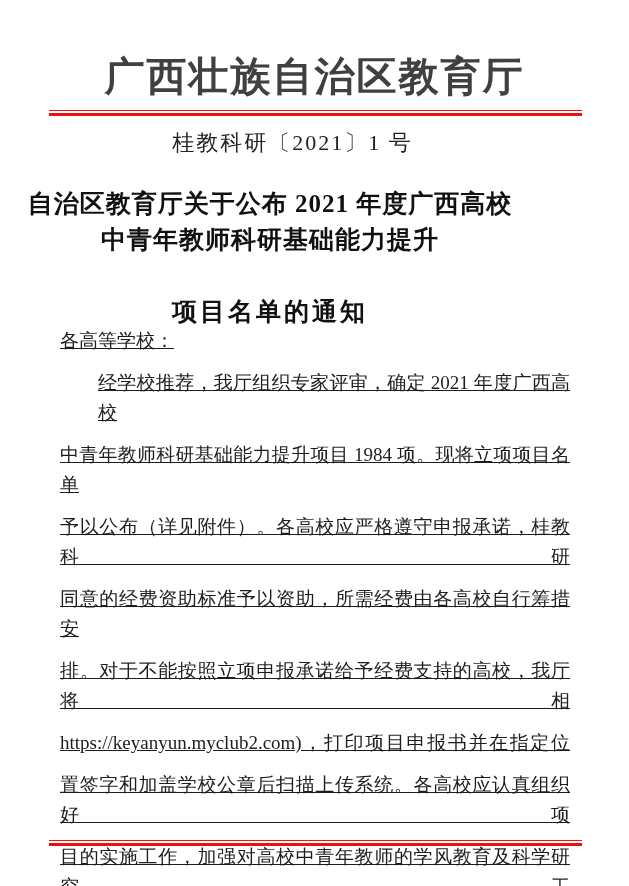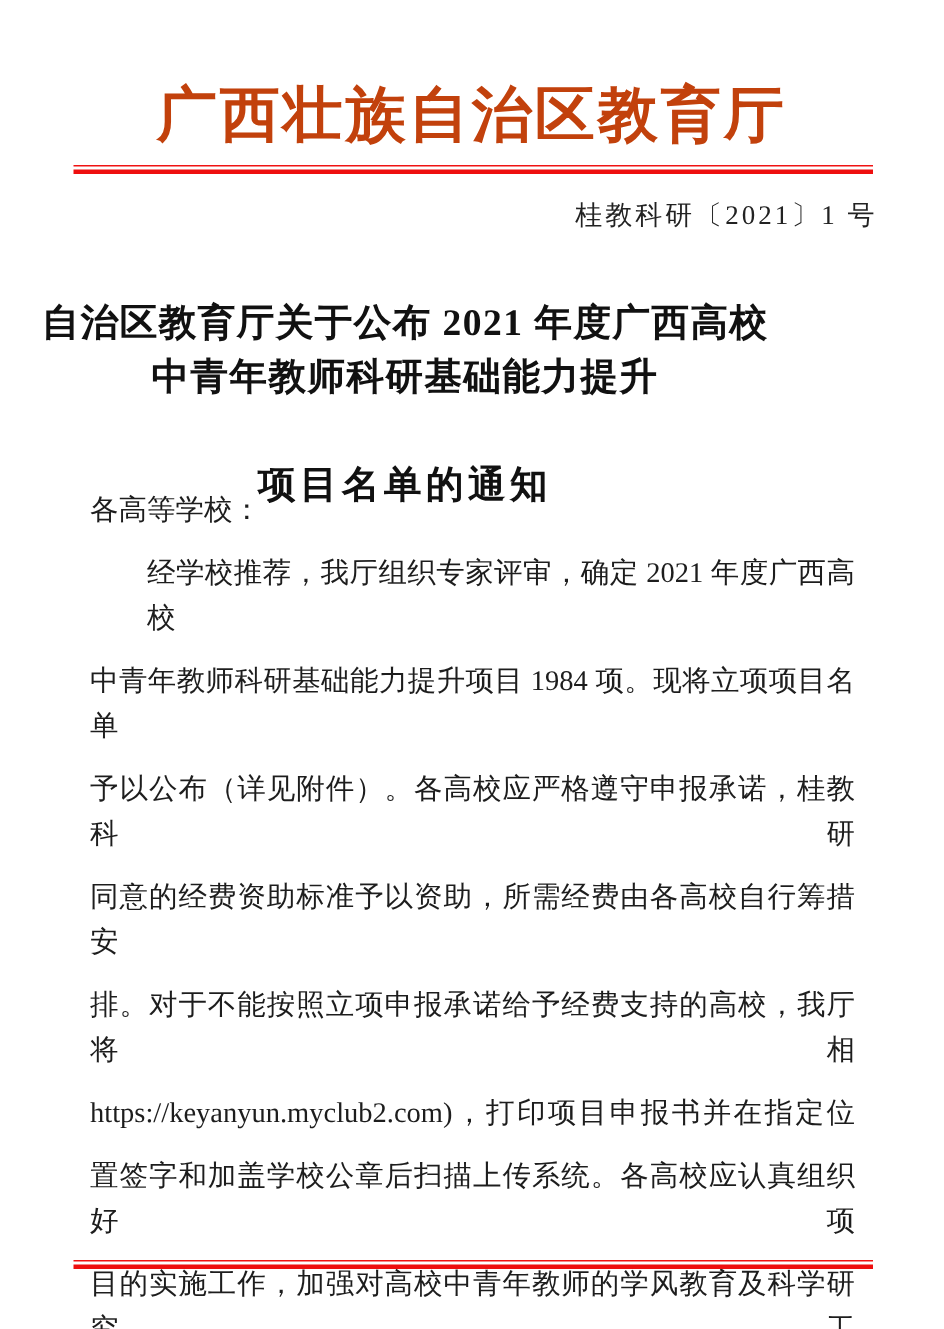--- a/index.html
+++ b/index.html
@@ -20,21 +20,21 @@
   .issuer {
     position: absolute;
     top: 52px;
     left: 0;
     width: 629px;
     text-align: center;
     font-size: 40px;
     line-height: 50px;
     font-weight: bold;
     letter-spacing: 2px;
-    color: #c2410c;
+    color: #404040;
   }
   
   .red-rule {
     position: absolute;
     left: 49px;
     width: 533px;
   }
   .red-rule .thin {
     height: 1px;
     background: #f01212;
@@ -48,30 +48,30 @@
     background: #ee0f0f;
   }
   .top-rule { top: 110px; }
   .bottom-rule { top: 840px; }
   
   .doc-number {
     position: absolute;
     top: 131px;
     left: 0;
     width: 585px;
-    text-align: right;
-    font-size: 18px;
+    text-align: center;
+    font-size: 22px;
     line-height: 24px;
     letter-spacing: 2px;
     color: #222222;
   }
   
   .doc-title {
     position: absolute;
-    top: 198px;
+    top: 186px;
     left: 0;
     width: 540px;
     text-align: center;
     font-weight: bold;
     font-size: 25px;
     line-height: 36px;
     color: #111111;
   }
   .doc-title .t-line { letter-spacing: 1px; }
   .doc-title .t-line.spread { letter-spacing: 3px; margin-top: 36px; }
@@ -81,20 +81,21 @@
     top: 326px;
     left: 60px;
     width: 510px;
     font-size: 19px;
     line-height: 30px;
     color: #1d1d1d;
   }
   .line {
     width: 510px;
     white-space: normal;
+    text-decoration: underline;
   }
   .line.just {
     text-align: justify;
     text-align-last: justify;
     margin-top: 12px;
   }
   .line.indent {
     padding-left: 38px;
     width: 472px;
   }

